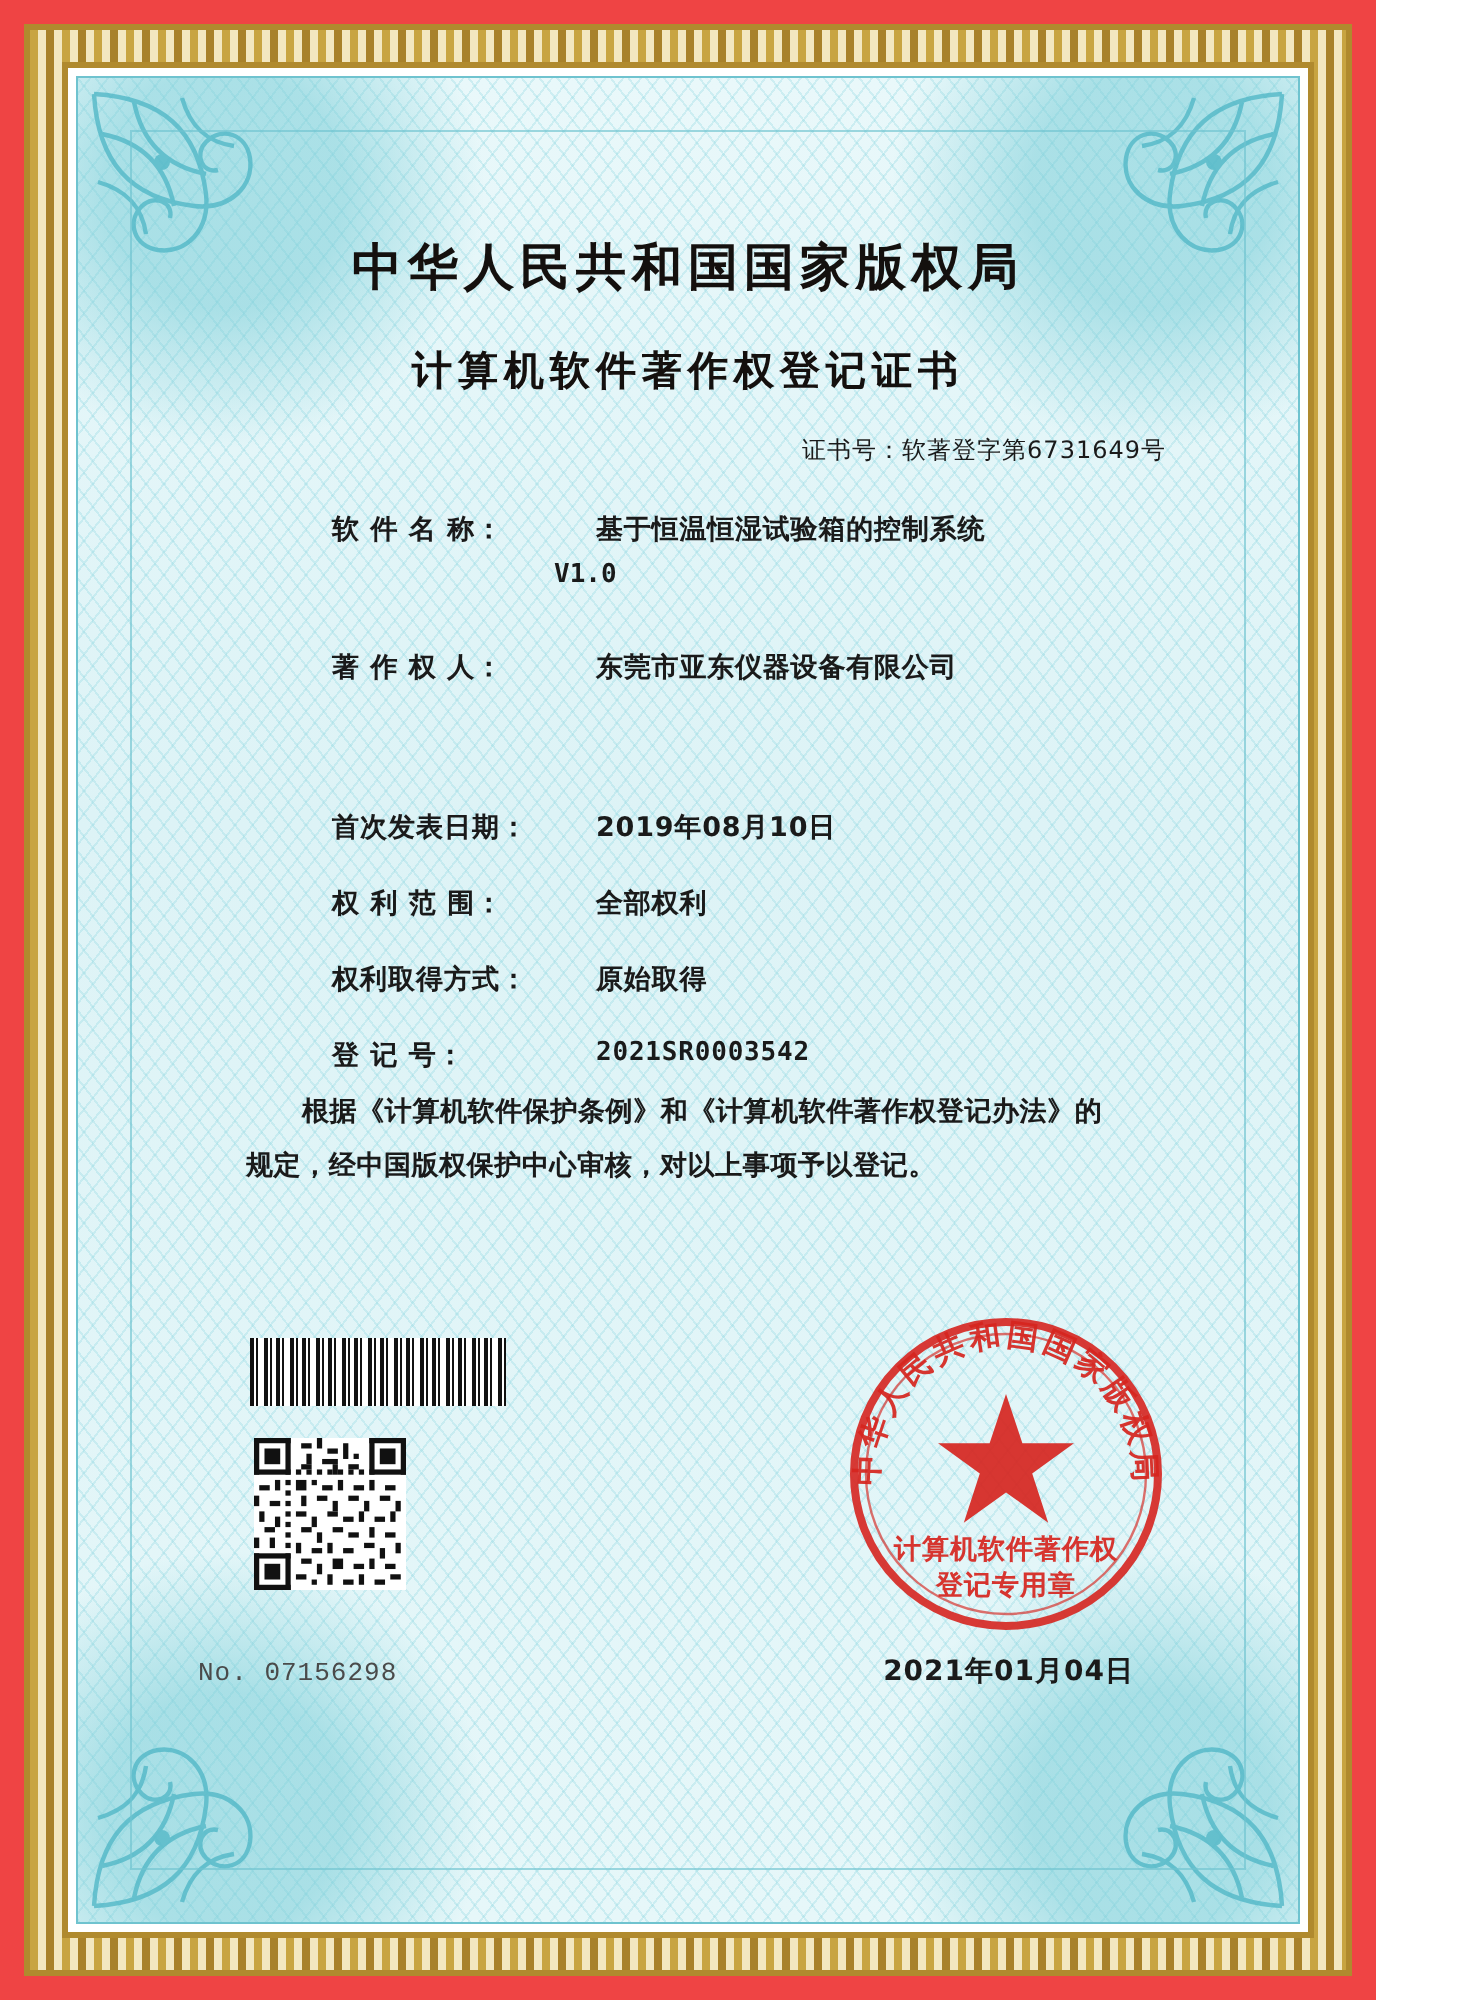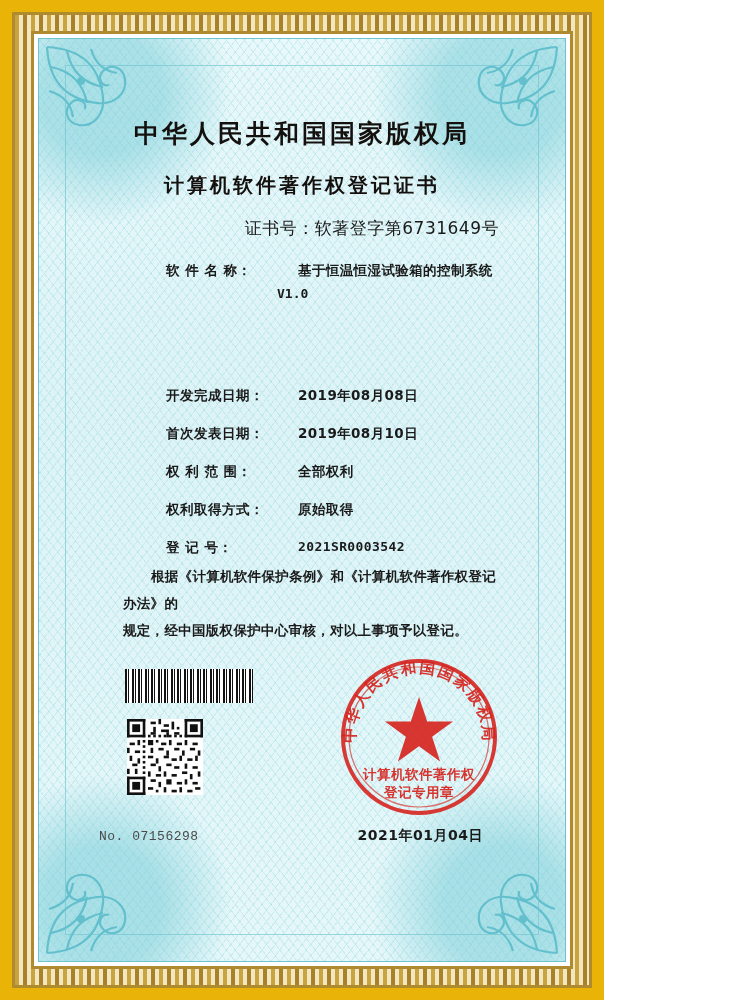--- a/index.html
+++ b/index.html
@@ -10,24 +10,24 @@
   body {
     width: 730px;
     height: 1000px;
     font-family: "DejaVu Sans", sans-serif;
     overflow: hidden;
   }
 
   
   .certificate {
     position: relative;
-    width: 604px;
+    width: 688px;
     height: 1000px;
     box-sizing: border-box;
-    background: #eab308;
+    background: #ef4444;
   }
 
   
   .border-outer {
     position: absolute;
     left: 12px;
     top: 12px;
     right: 12px;
     bottom: 12px;
     box-sizing: border-box;
@@ -115,21 +115,21 @@
     text-align: center;
     font-family: "DejaVu Serif", serif;
     font-weight: bold;
     font-size: 20px;
     letter-spacing: 3px;
     color: #14100e;
     margin-top: 22px;
   }
   .cert-no {
     text-align: right;
-    font-size: 17px;
+    font-size: 12px;
     letter-spacing: 0.5px;
     margin-top: 18px;
     padding-right: 4px;
     color: #1a1a1a;
   }
 
   .fields {
     margin-top: 22px;
     padding-left: 22px;
   }
@@ -307,27 +307,27 @@
       <div class="fields">
 
         <div class="field-row">
           <div class="field-label">软 件 名 称：</div>
           <div class="field-value">基于恒温恒湿试验箱的控制系统</div>
         </div>
         <div class="sub-value">V1.0</div>
 
         <div class="gap-md"></div>
 
+        <div class="field-row">
+          <div class="field-label">著 作 权 人：</div>
+          <div class="field-value">东莞市亚东仪器设备有限公司</div>
+        </div>
 
         <div class="gap-lg"></div>
 
-        <div class="field-row row-spaced">
-          <div class="field-label">开发完成日期：</div>
-          <div class="field-value">2019年08月08日</div>
-        </div>
 
         <div class="field-row row-spaced">
           <div class="field-label">首次发表日期：</div>
           <div class="field-value">2019年08月10日</div>
         </div>
 
         <div class="field-row row-spaced">
           <div class="field-label">权 利 范 围：</div>
           <div class="field-value">全部权利</div>
         </div>

